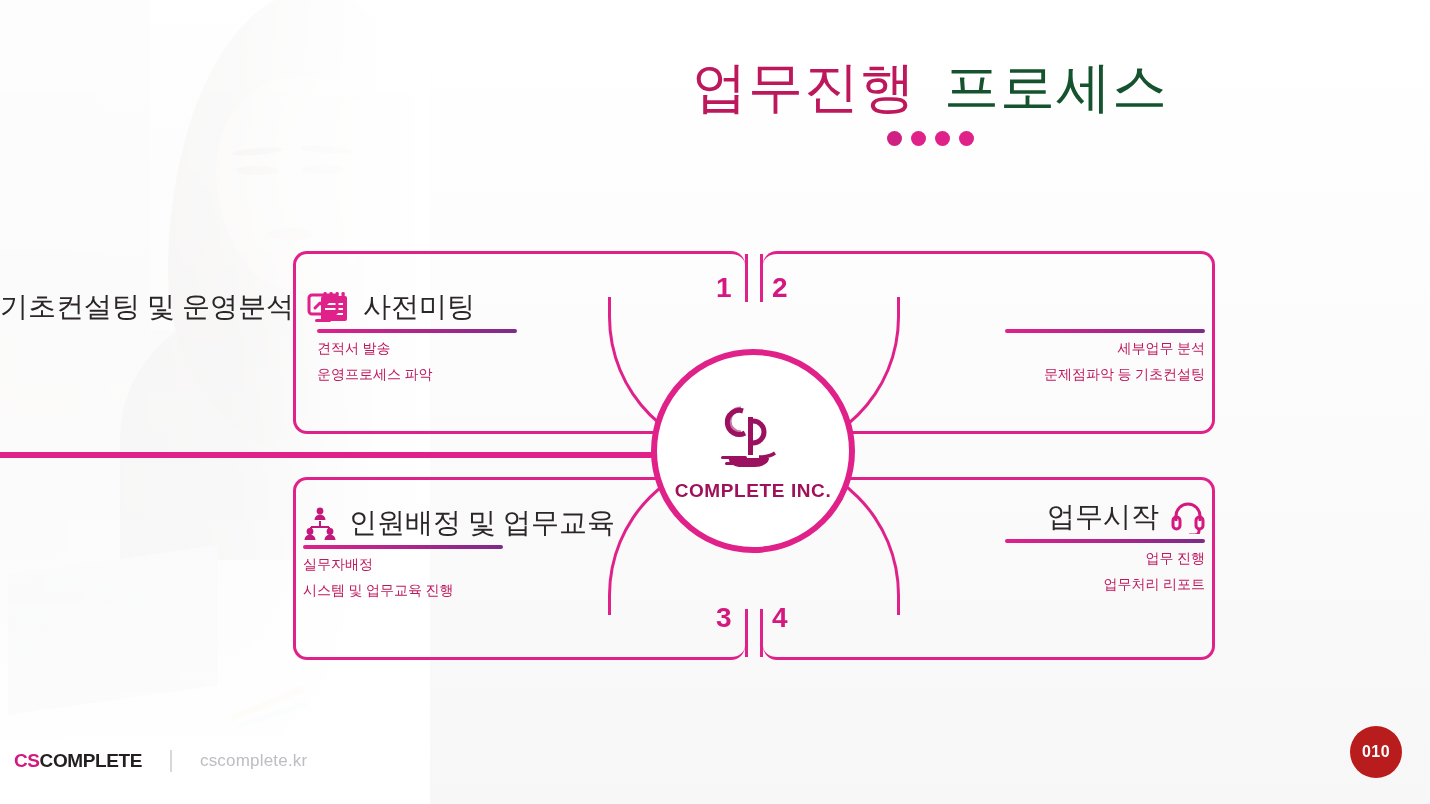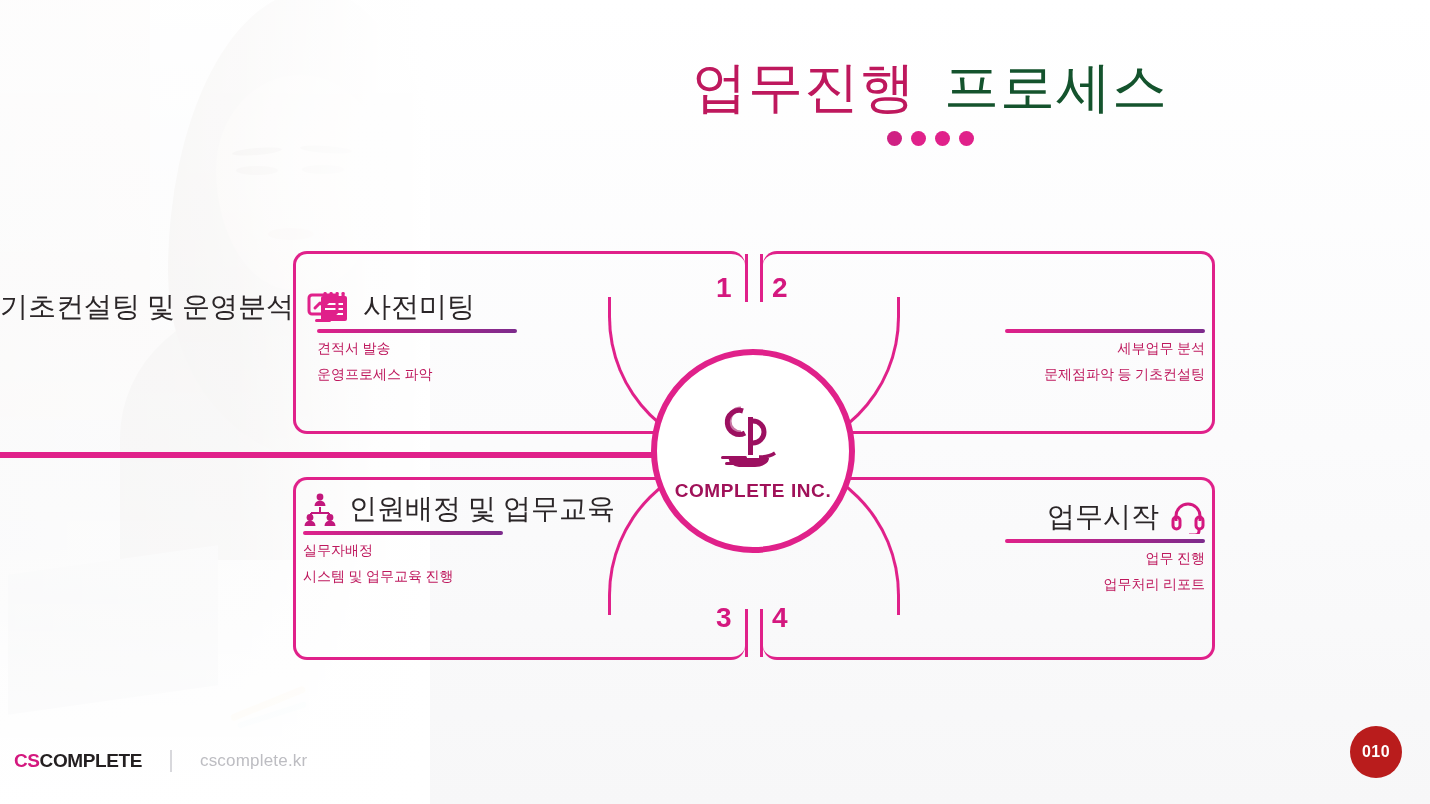--- a/index.html
+++ b/index.html
@@ -211,21 +211,21 @@
   .c-rule.rtl{ background:linear-gradient(270deg,#7d2b8c 0%, #e0218a 100%); }
   .c-sub{ font-size:14px; color:#be185d; line-height:1.45; margin-top:6px; white-space:nowrap; }
   .ico{ width:34px; height:34px; flex:0 0 34px; }
 
   #body-1{ left:303px; top:288px; text-align:left;margin-left:14px; }
   #body-1 .c-rule{ width:200px; }
   #body-2{ right:int; }
   #body-2{ left:0; top:288px; width:1205px; text-align:right; }
   #body-2 .c-head{ justify-content:flex-start; }
   #body-2 .c-rule{ width:200px; margin-left:auto; }
-  #body-3{ left:303px; top:490px; text-align:left; }
+  #body-3{ left:303px; top:504px; text-align:left; }
   #body-3 .c-rule{ width:200px; }
   #body-4{ left:0; top:498px; width:1205px; text-align:right; }
   #body-4 .c-head{ justify-content:flex-end; }
   #body-4 .c-rule{ width:200px; margin-left:auto; }
 
   
   #footer{
     position:absolute; left:14px; bottom:32px; z-index:10;
     display:flex; align-items:center; gap:28px;
   }

